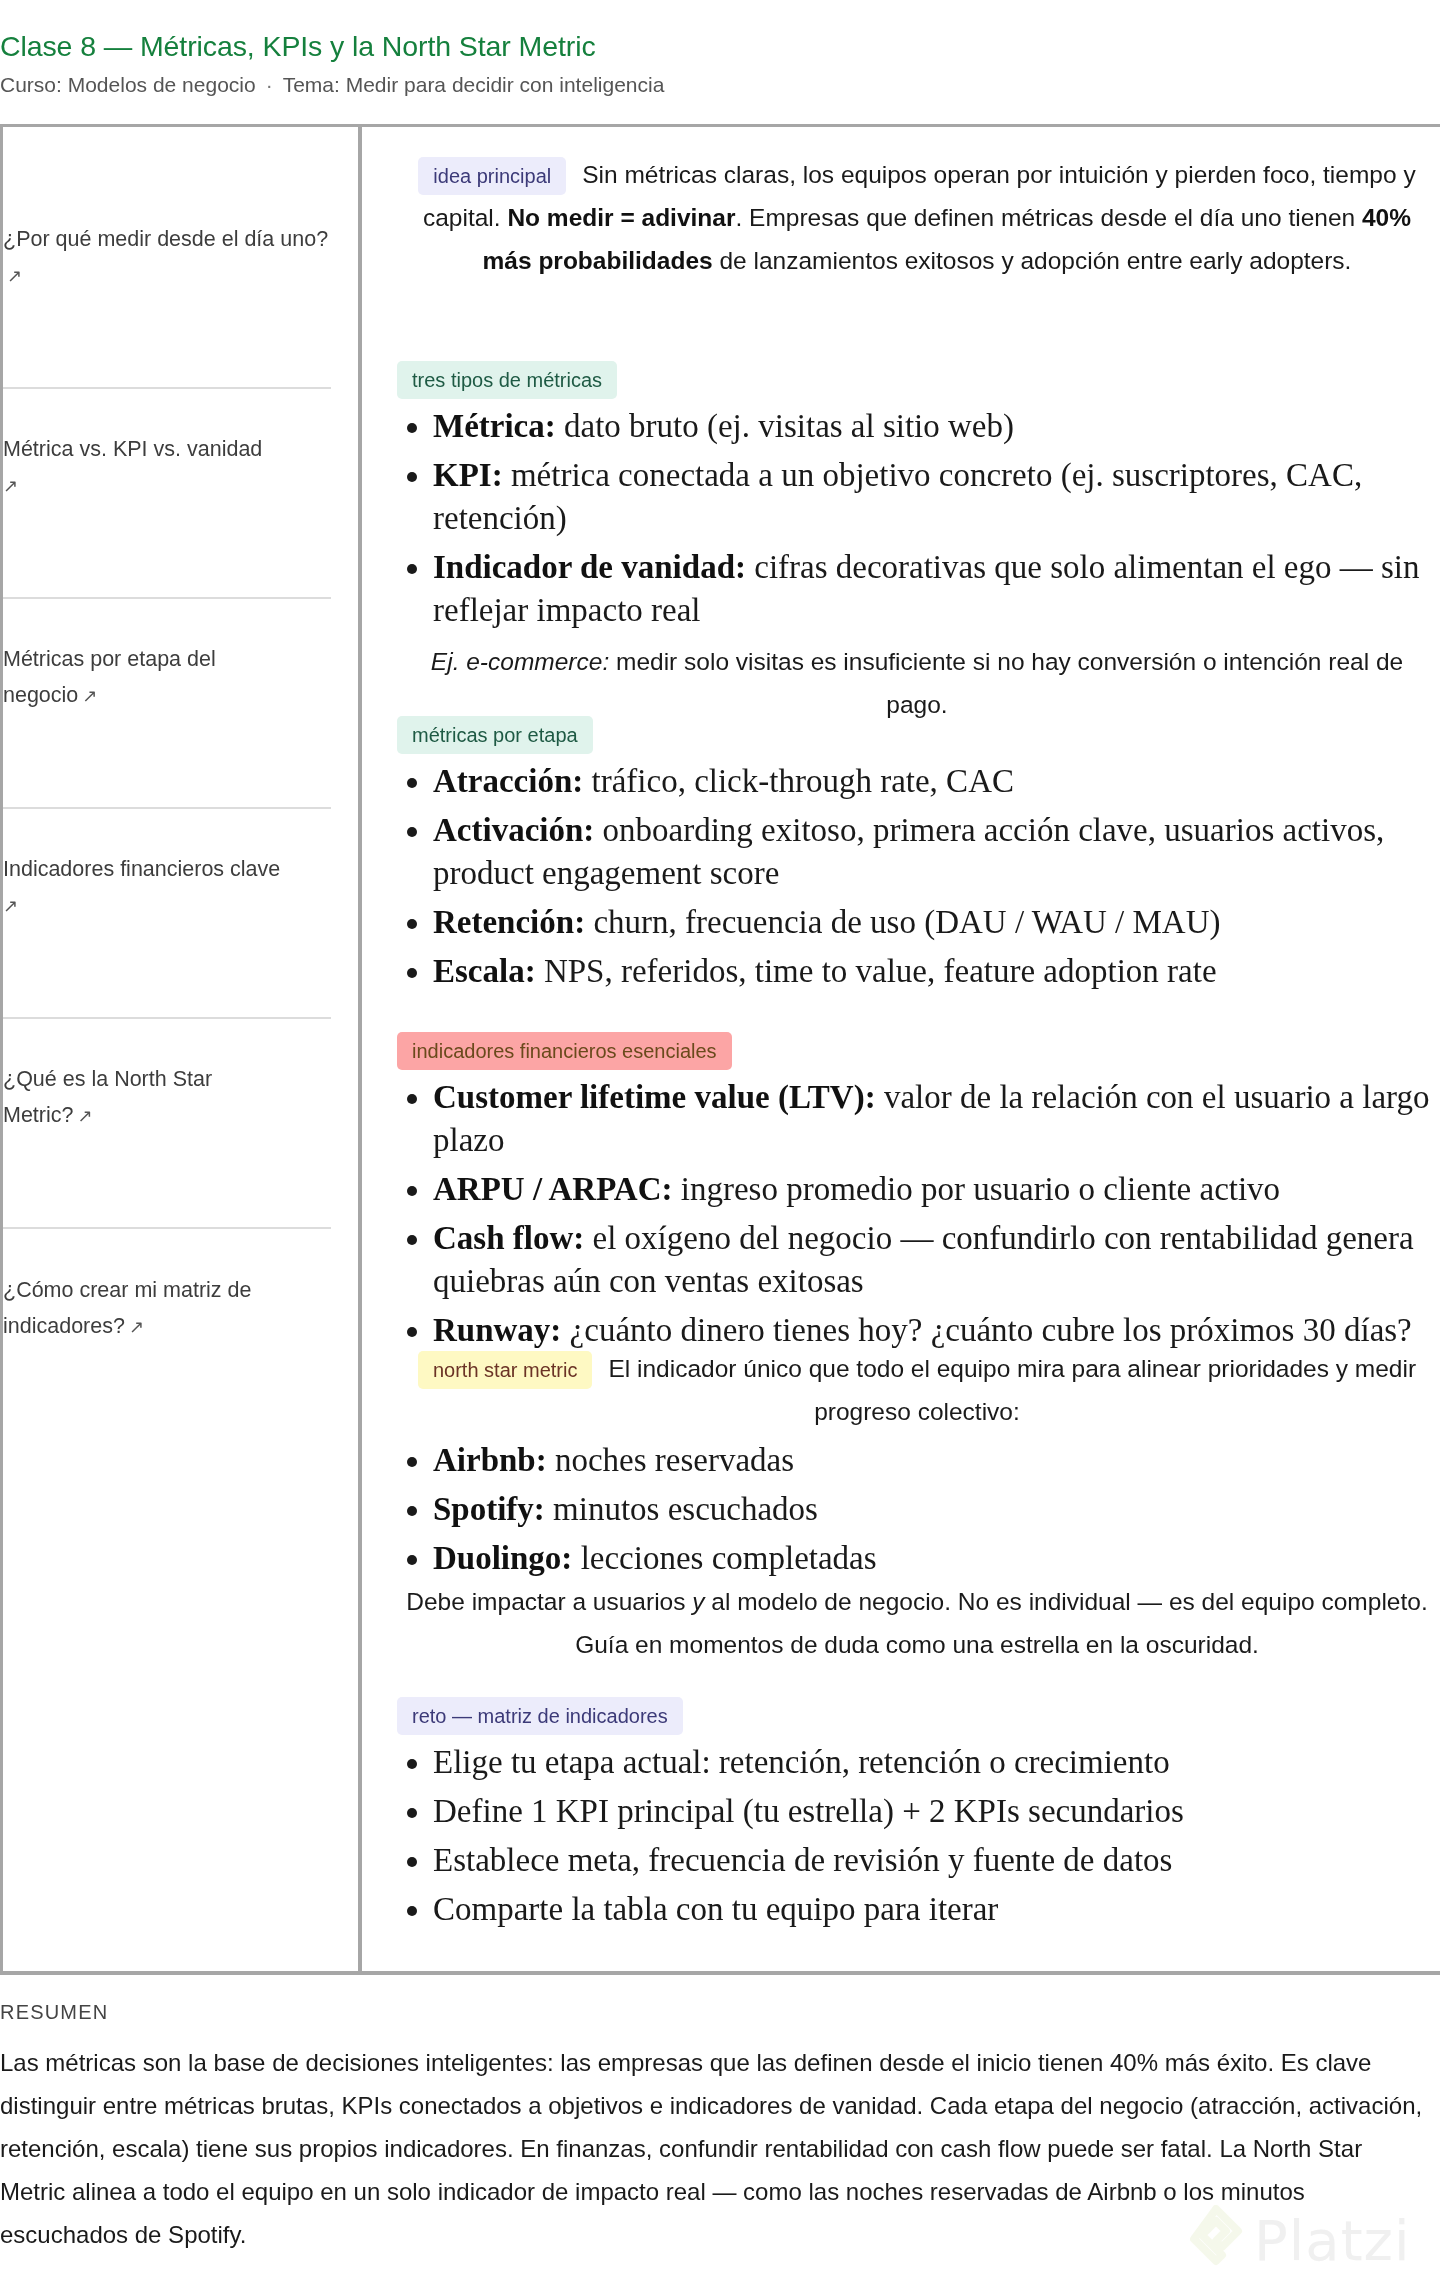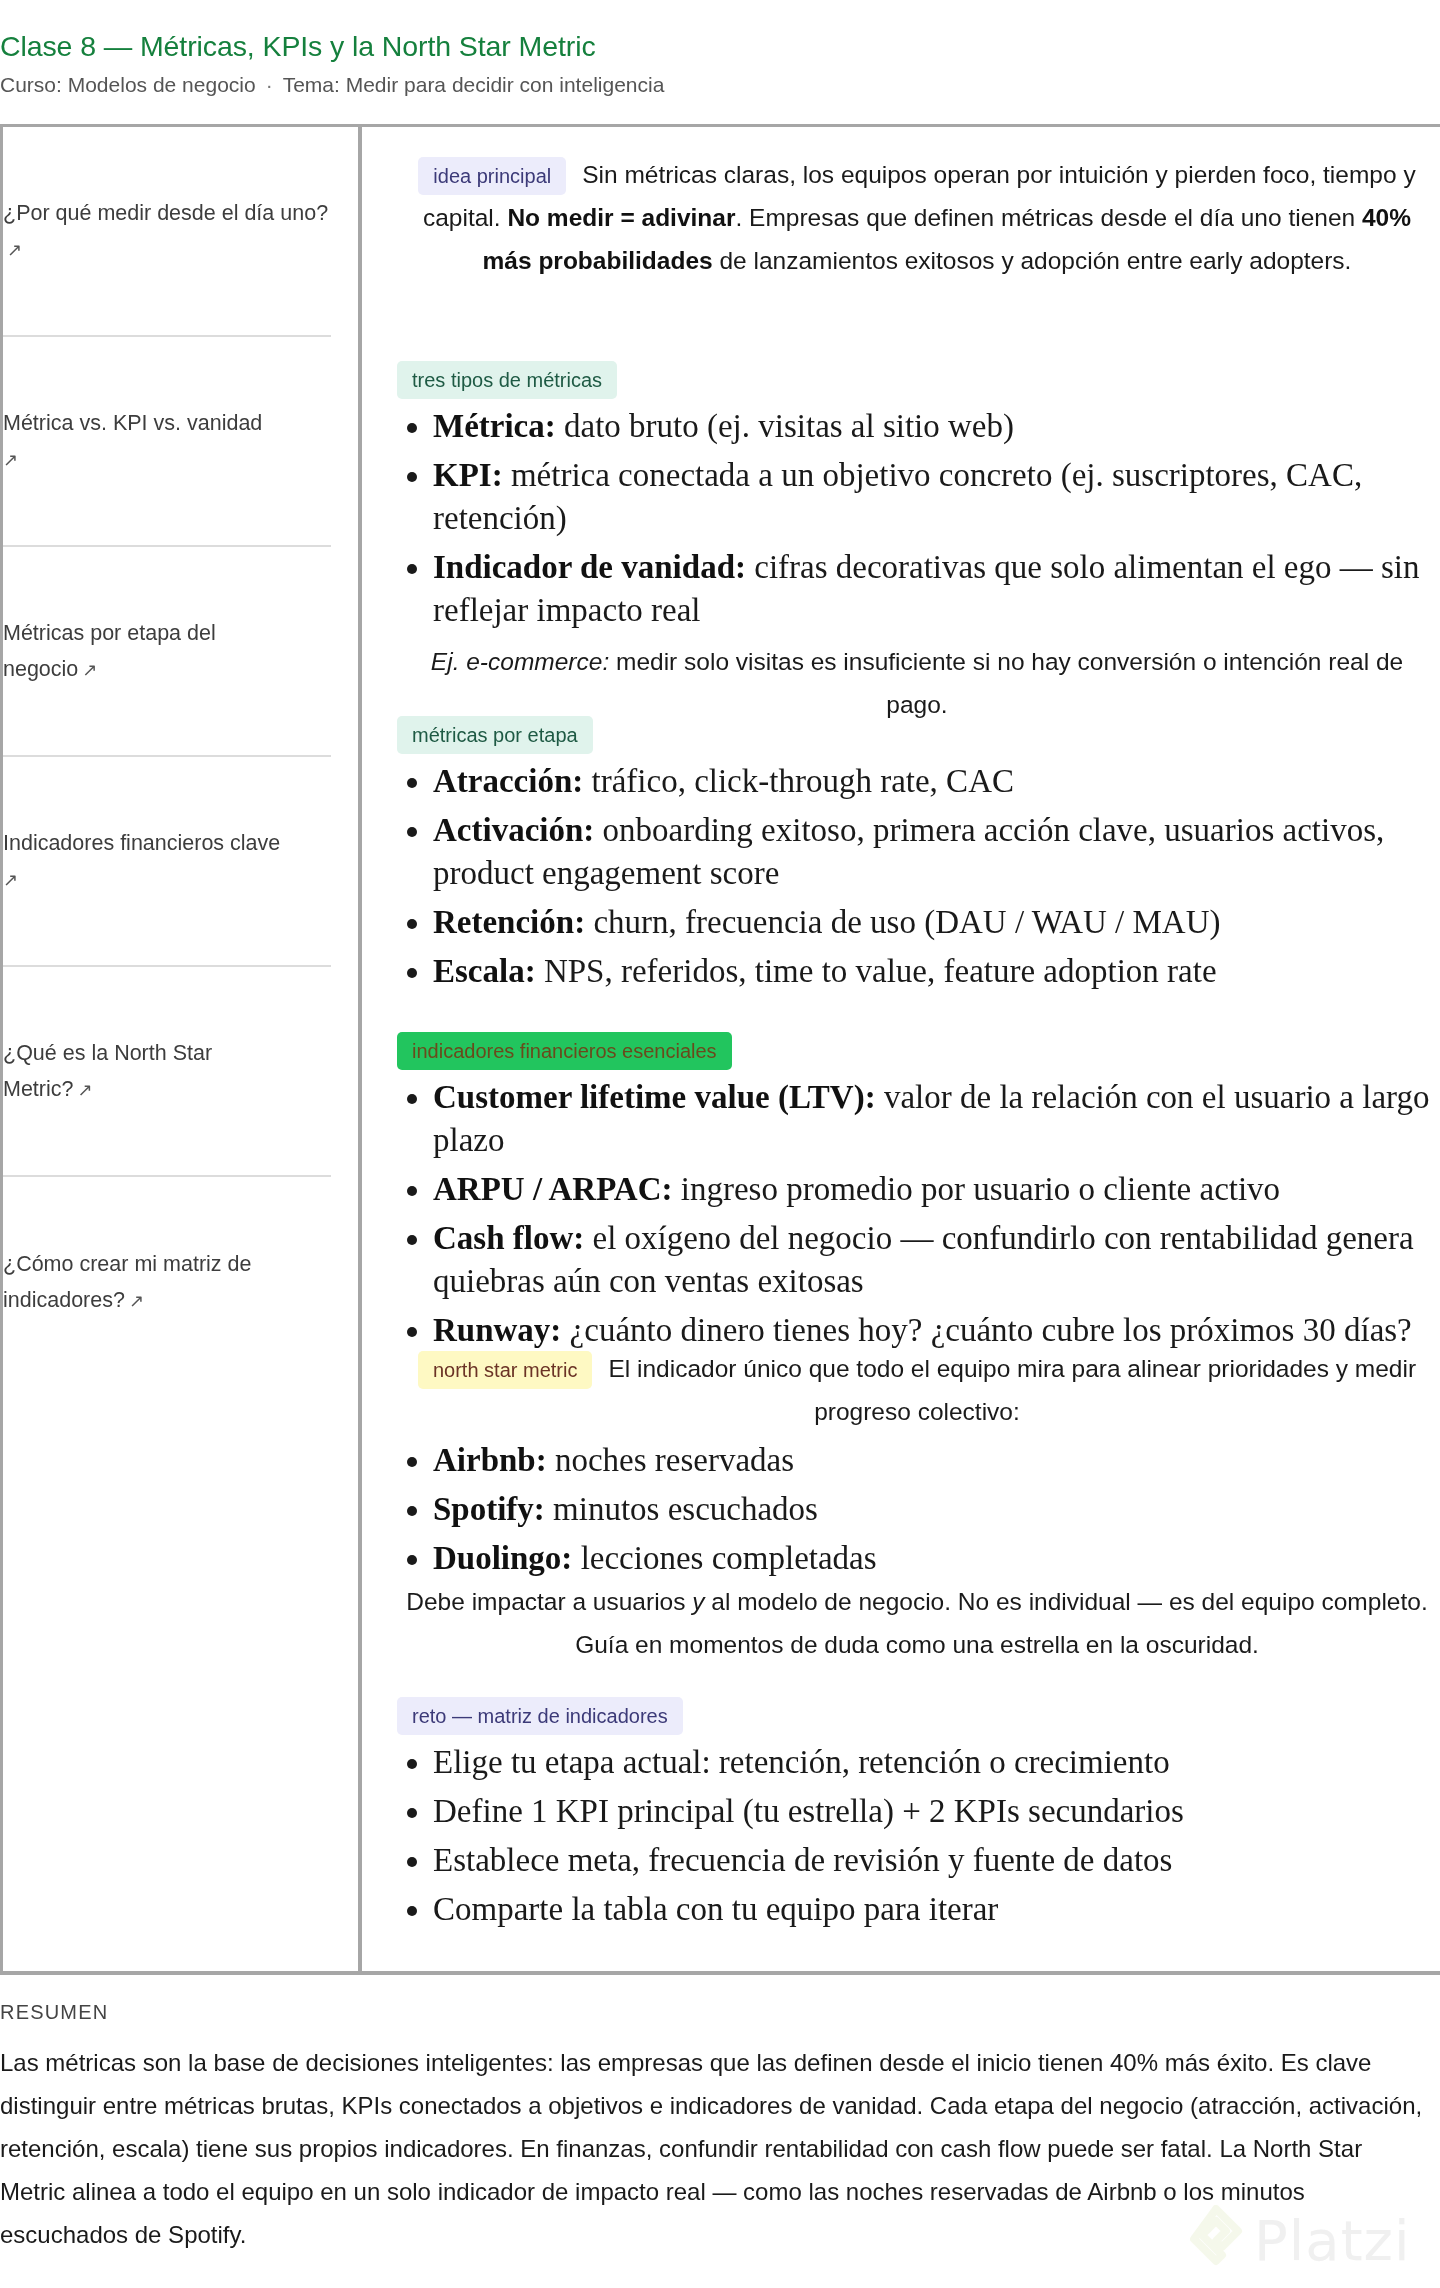--- a/index.html
+++ b/index.html
@@ -15,37 +15,37 @@
   .table {
     position: absolute; left: 0; top: 124px; width: 1440px; height: 1851px;
     border-top: 3px solid #a6a6a6; border-bottom: 4px solid #a6a6a6; border-left: 3px solid #a6a6a6;
     box-sizing: border-box;
   }
   .cues {
     position: absolute; left: 0; top: 0; width: 355px; height: 100%;
     border-right: 4px solid #a6a6a6;
   }
   .cue {
-    position: absolute; left: 0; width: 328px; height: 210px;
+    position: absolute; left: 0; width: 328px; height: 262px;
     box-sizing: border-box; border-bottom: 2px solid #dcdcdc;
     display: flex; align-items: center;
   }
   .cue.last { border-bottom: none; }
   .cue-text { font-size: 21.5px; line-height: 36px; color: #3d3d3d; cursor: pointer; }
   .cue-text .arrow { font-size: 18px; color: #555; margin-left: 4px; }
 
   .notes { position: absolute; left: 394px; top: 0; width: 1040px; }
   .block { position: absolute; left: 0; width: 1040px; }
   .tag {
     display: inline-block; font-size: 20px; line-height: 24px;
     padding: 7px 15px 7px 15px; border-radius: 5px; vertical-align: baseline;
   }
   .tag-purple { background: #ececfb; color: #3c3a78; }
   .tag-green  { background: #e0f3ec; color: #1e5a44; }
-  .tag-orange { background: #22c55e; color: #6a4a1c; }
+  .tag-orange { background: #fca5a5; color: #6a4a1c; }
   .tag-red    { background: #fef9c3; color: #6b3326; }
   .para { font-size: 24.5px; line-height: 43px; color: #1a1a1a; margin: 0; text-align: center; }
   .para b { font-weight: bold; color: #111; }
   .inline-tag { margin-right: 16px; }
   ul.bl { margin: 0; padding: 0 0 0 36px; list-style: disc; }
   ul.bl li { font-size: 33px; line-height: 43px; margin: 6px 0; color: #1a1a1a; padding-left: 0; font-family: Liberation Serif, serif; }
   ul.bl li b { color: #111; }
   .tag-row { margin-bottom: 6px; }
 
   .resumen-label {

